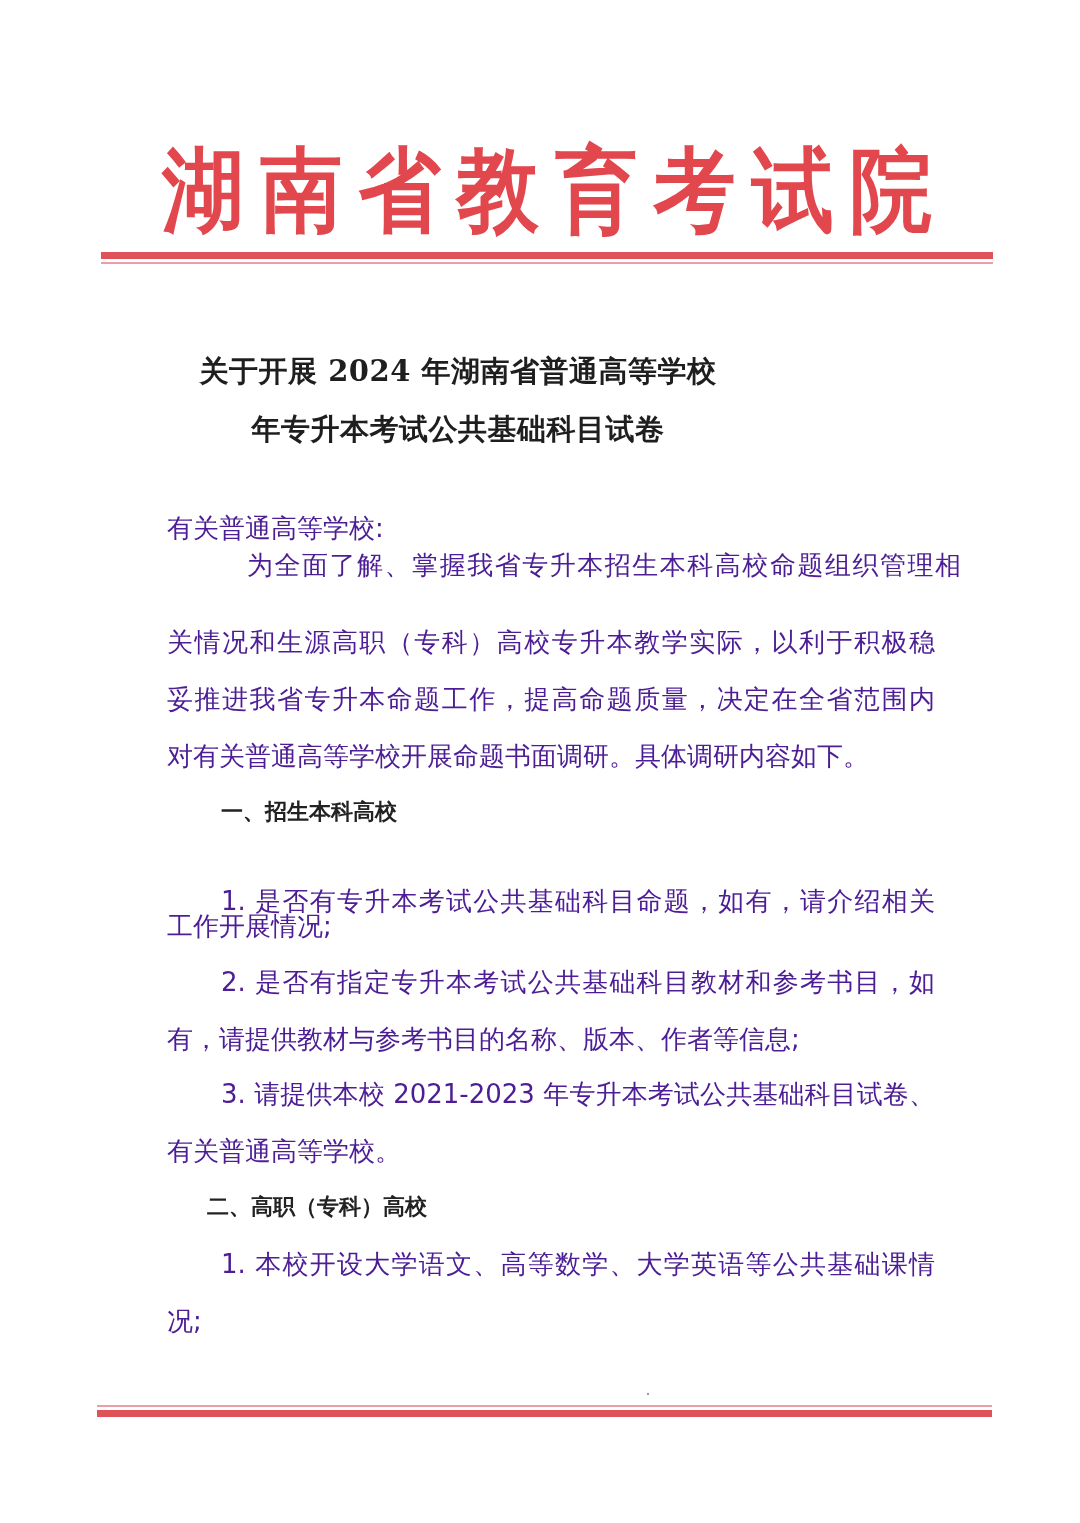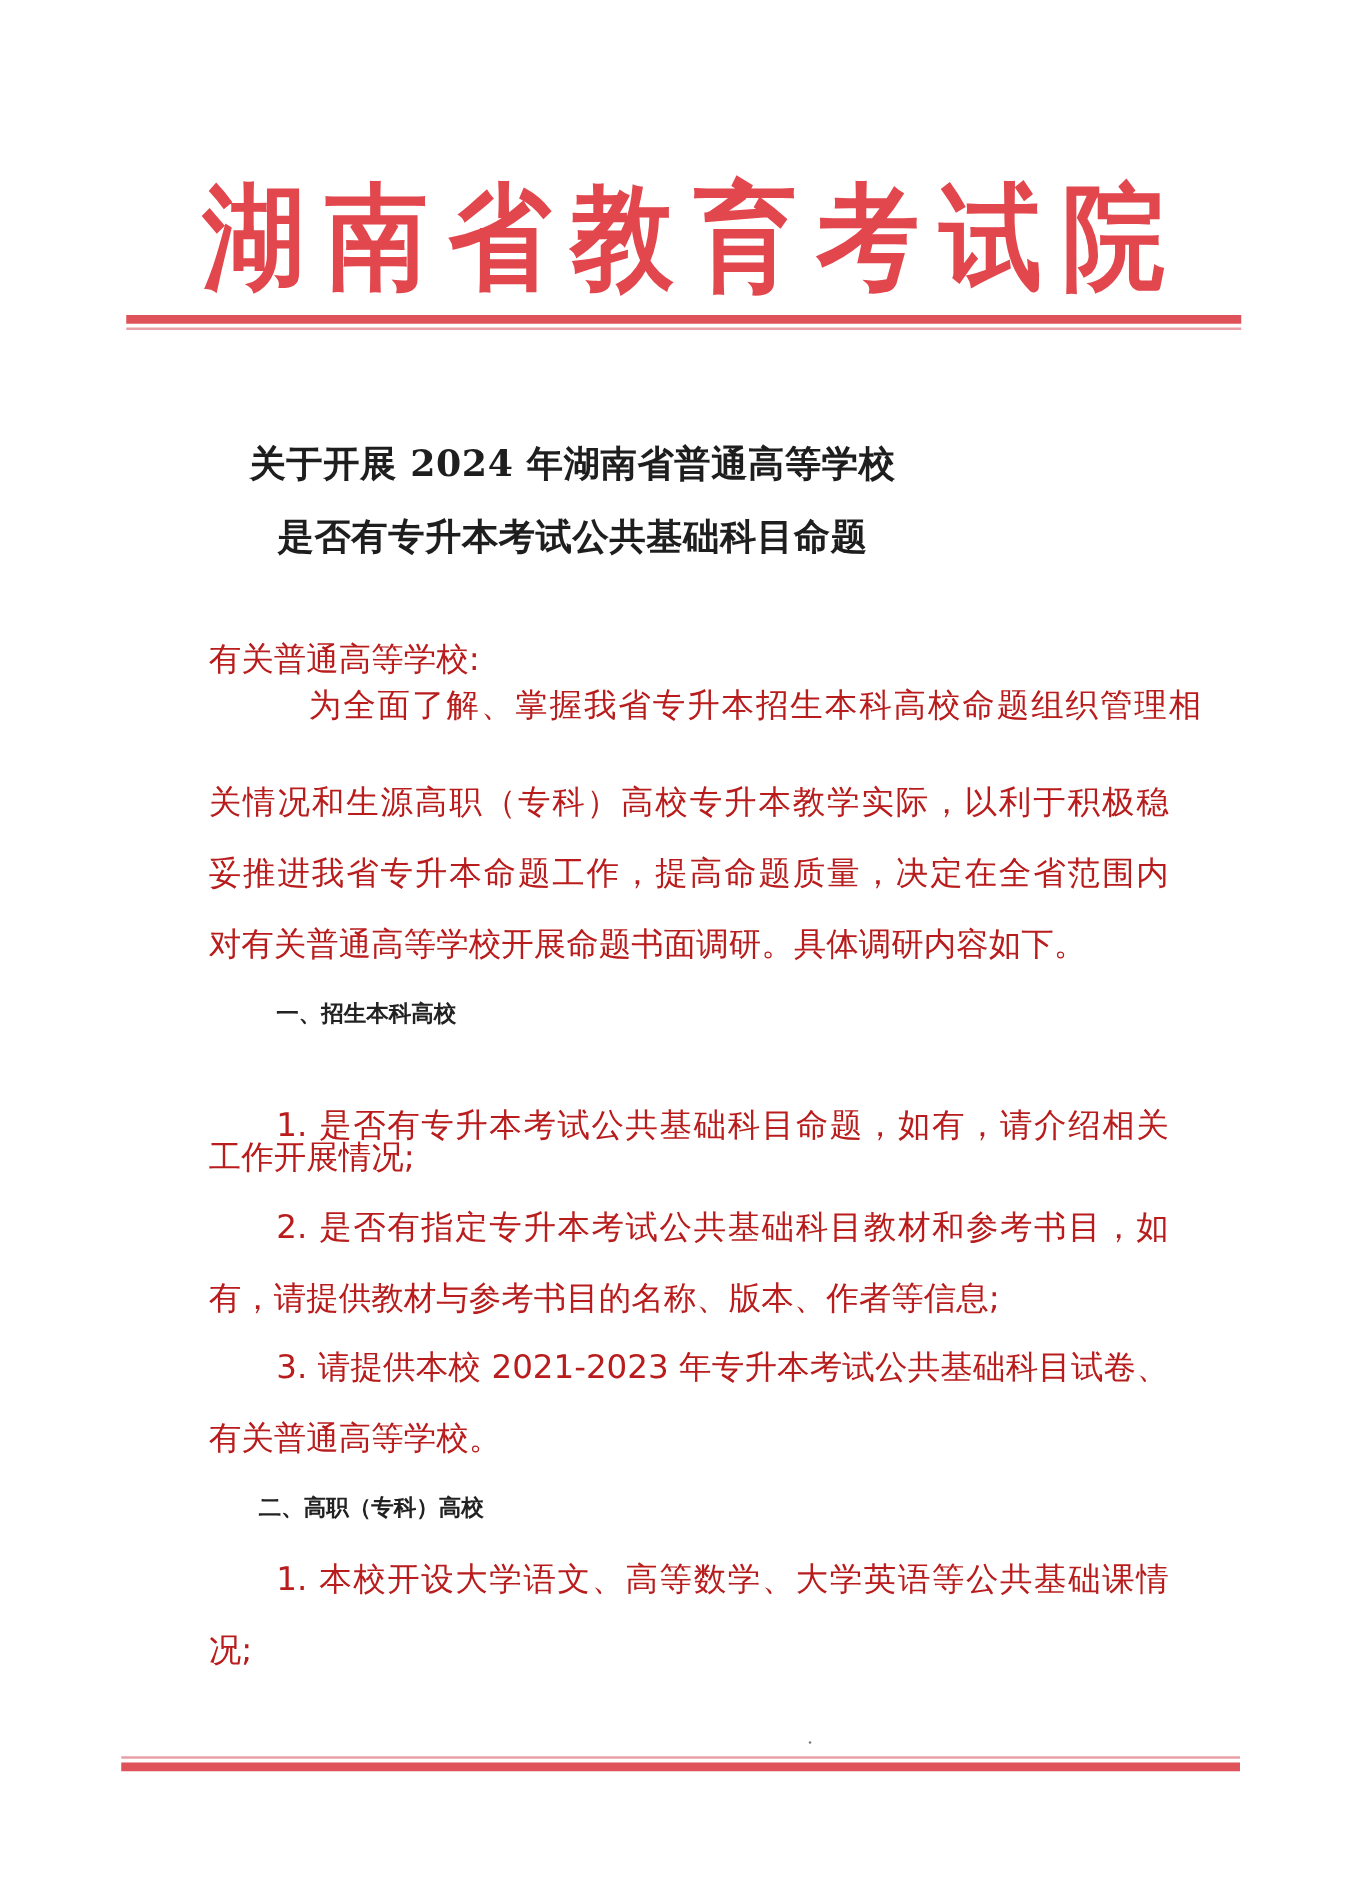--- a/index.html
+++ b/index.html
@@ -60,33 +60,33 @@
     letter-spacing: 0.5px;
   }
   .title-1 { top: 352px; }
   .title-2 { top: 410px; }
   .body-line {
     position: absolute;
     left: 167px;
     width: 768px;
     font-family: "DejaVu Sans", "Liberation Sans", sans-serif;
     font-size: 26px;
-    color: #b91c1c;
+    color: #4c1d95;
     white-space: nowrap;
     text-align: justify;
     text-align-last: justify;
     line-height: 34px;
   }
   .body-line.last { text-align-last: left; }
   .indent { left: 221px; width: 714px; }
   .heading {
     position: absolute;
     font-family: "DejaVu Sans", "Liberation Sans", sans-serif;
     font-weight: bold;
-    font-size: 18px;
+    font-size: 22px;
     color: #222;
     line-height: 34px;
     white-space: nowrap;
   }
   .dot {
     position: absolute; left: 647px; top: 1393px; width: 2px; height: 2px;
     background: #777; border-radius: 50%;
   }
 </style>
 </head>
@@ -100,21 +100,21 @@
   <span>育</span>
   <span>考</span>
   <span>试</span>
   <span>院</span>
 </div>
 
 <div class="rule-top-thick"></div>
 <div class="rule-top-thin"></div>
 
 <div class="doc-title title-1">关于开展 2024 年湖南省普通高等学校</div>
-<div class="doc-title title-2">是否有专升本考试公共基础科目命题</div>
+<div class="doc-title title-2">年专升本考试公共基础科目试卷</div>
 
 <div class="body-line last" style="top:511px;">有关普通高等学校:</div>
 
 <div class="body-line indent" style="top:548px;margin-left:26px;">为全面了解、掌握我省专升本招生本科高校命题组织管理相</div>
 <div class="body-line" style="top:625px;">关情况和生源高职（专科）高校专升本教学实际，以利于积极稳</div>
 <div class="body-line" style="top:682px;">妥推进我省专升本命题工作，提高命题质量，决定在全省范围内</div>
 <div class="body-line last" style="top:739px;">对有关普通高等学校开展命题书面调研。具体调研内容如下。</div>
 
 <div class="heading" style="left:221px; top:795px;">一、招生本科高校</div>
 

